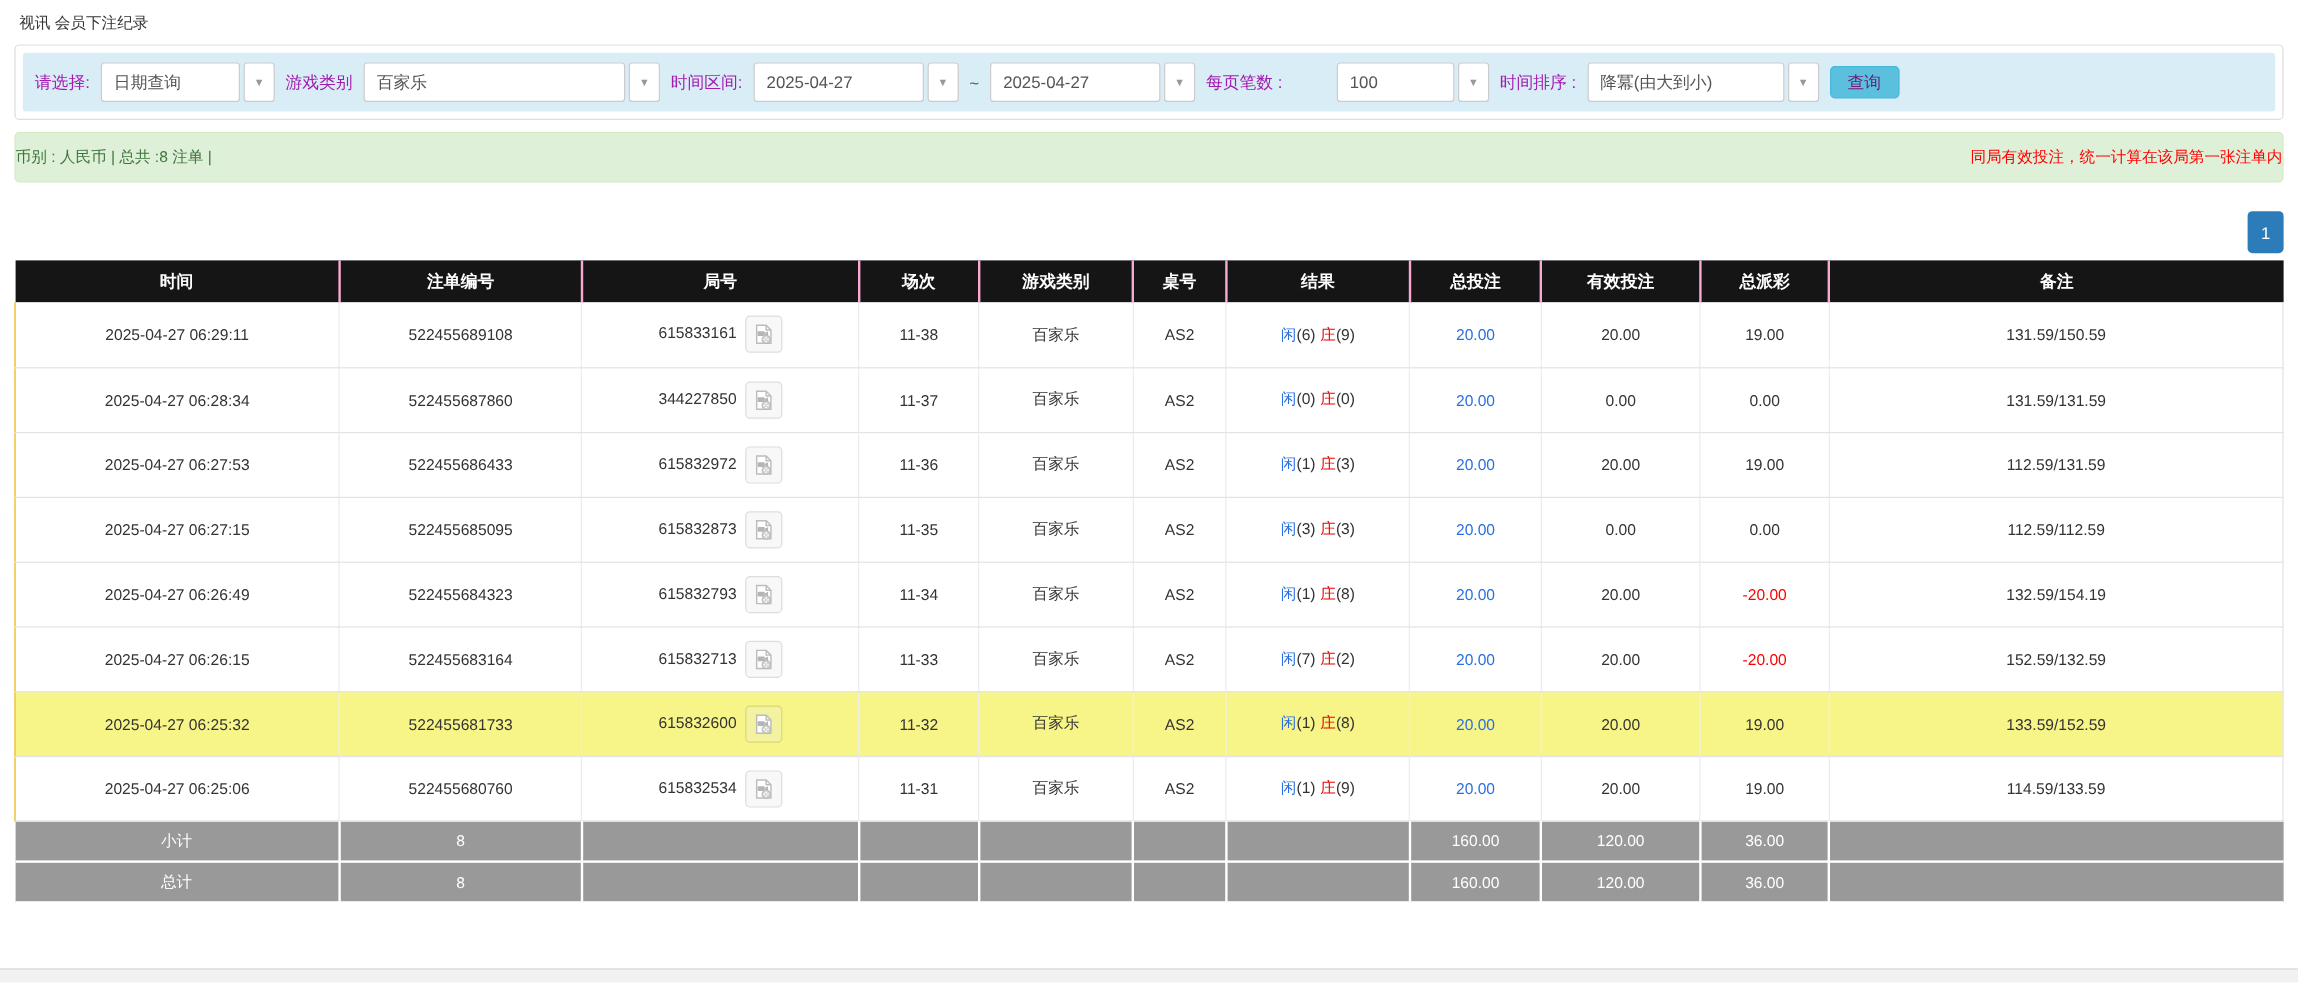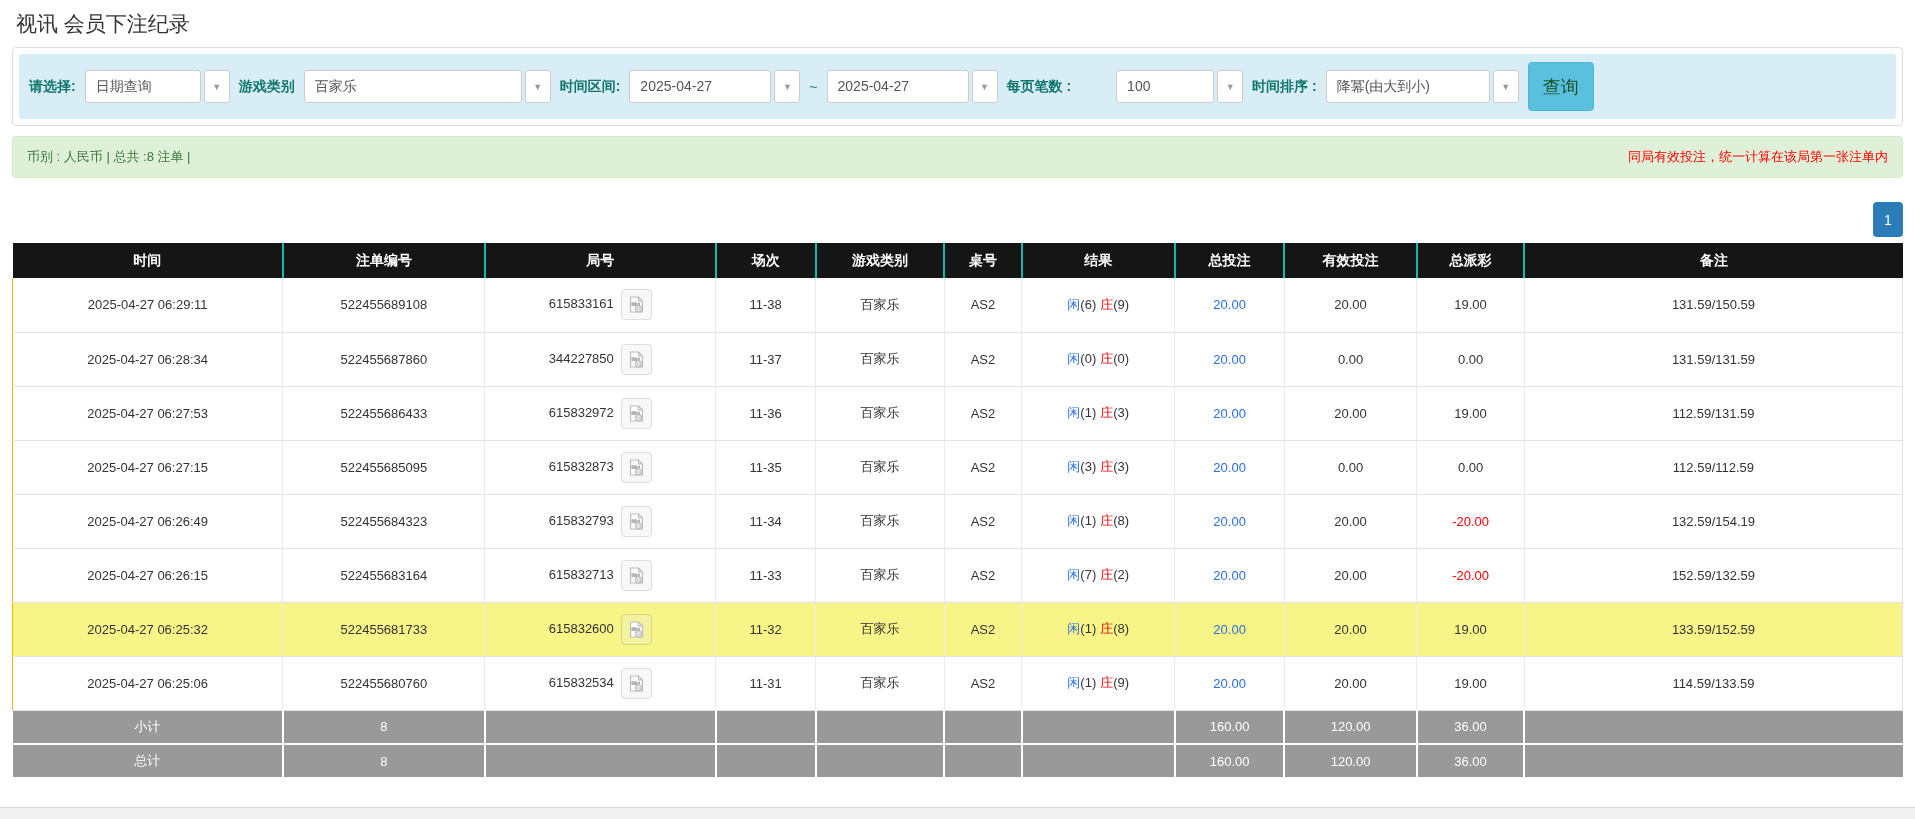--- a/index.html
+++ b/index.html
@@ -1,46 +1,46 @@
 <!DOCTYPE html>
 <html><head>
 <meta charset="utf-8">
 <style>
   * { box-sizing: border-box; }
   html,body { margin:0; padding:0; background:#fff; }
   body { font-family:"Liberation Sans","DejaVu Sans",sans-serif; color:#333; }
   .page { width:1915px; height:819px; position:relative; overflow:hidden; background:#fff; }
 
-  .page-title { font-size:21px; font-weight:400; color:#333; margin:10px 0 9px 16px; }
+  .page-title { font-size:13px; font-weight:400; color:#333; margin:10px 0 9px 16px; }
 
   .filter-panel { margin:0 12px; border:1px solid #ddd; border-radius:4px; background:#fff; padding:6px; }
   .filter-bar { background:#d9edf7; border-radius:3px; padding:8px 10px; display:flex; align-items:center; gap:9px; }
-  .flabel { color:#0f766e; font-weight:bold; font-size:14px; white-space:nowrap; }
+  .flabel { color:#a21caf; font-weight:normal; font-size:14px; white-space:nowrap; }
   .tilde { color:#31708f; font-size:14px; }
   .select { display:flex; align-items:center; }
   .sel-value { background:#fff; border:1px solid #ccc; border-radius:3px; height:33px; line-height:31px;
                padding:0 10px; font-size:14px; color:#555; overflow:hidden; white-space:nowrap; }
   .sel-caret { width:26px; height:33px; background:#fff; border:1px solid #ccc; border-radius:3px; margin-left:3px;
                display:flex; align-items:center; justify-content:center; color:#999; font-size:9px; cursor:pointer; }
   .w-query { width:116px; } .w-game { width:218px; } .w-date { width:142px; } .w-size { width:98px;margin-left:36px; } .w-sort { width:164px; }
-  .btn-search { background:#5bc0de; border:1px solid #46b8da; color:#14532d; border-radius:4px; height:49px;
-                padding:0 14px; font-size:18px; cursor:pointer; }
+  .btn-search { background:#5bc0de; border:1px solid #46b8da; color:#701a75; border-radius:4px; height:27px;
+                padding:0 14px; font-size:14px; cursor:pointer; }
 
   .alert-success { margin:10px 12px 0; background:#dff0d8; border:1px solid #d6e9c6; border-radius:4px;
-                   padding:11px 14px; display:flex; justify-content:space-between; align-items:center; font-size:13px; }
+                   padding:11px 0; display:flex; justify-content:space-between; align-items:center; font-size:13px; }
   .alert-left { color:#3c763d; }
   .alert-right { color:#f00; }
 
   .pagination-row { display:flex; justify-content:flex-end; margin:24px 12px 6px; }
   .page-btn { background:#2b7cb9; color:#fff; min-width:30px; height:35px; border-radius:4px;
               display:flex; align-items:center; justify-content:center; font-size:14px; cursor:pointer; }
 
   table.records { width:1891px; margin:0 12px; border-collapse:collapse; table-layout:fixed; font-size:13px; }
   thead th { background:#151515; color:#fff; font-weight:bold; font-size:14px; height:35px;
-             border-right:2px solid #14b8a6; text-align:center; }
+             border-right:2px solid #f9a8d4; text-align:center; }
   thead th:last-child { border-right:none;margin-top:48px; }
   tbody td { height:54px; text-align:center; background:#fff; color:#333;
              border-bottom:1px solid #e3e3e3; border-right:1px solid #ececec; }
   tbody td:first-child { border-left:1px solid #eab308; }
   tbody td:last-child { border-right:1px solid #e3e3e3; }
   tbody tr.highlight td { background:#f7f588; }
   tr.gray td { background:#999; color:#fff; height:34px; border-right:2px solid #fff; border-bottom:2px solid #fff;
                border-left:none; font-size:13px; }
   tr.gray td:last-child { border-right:none; }
 

